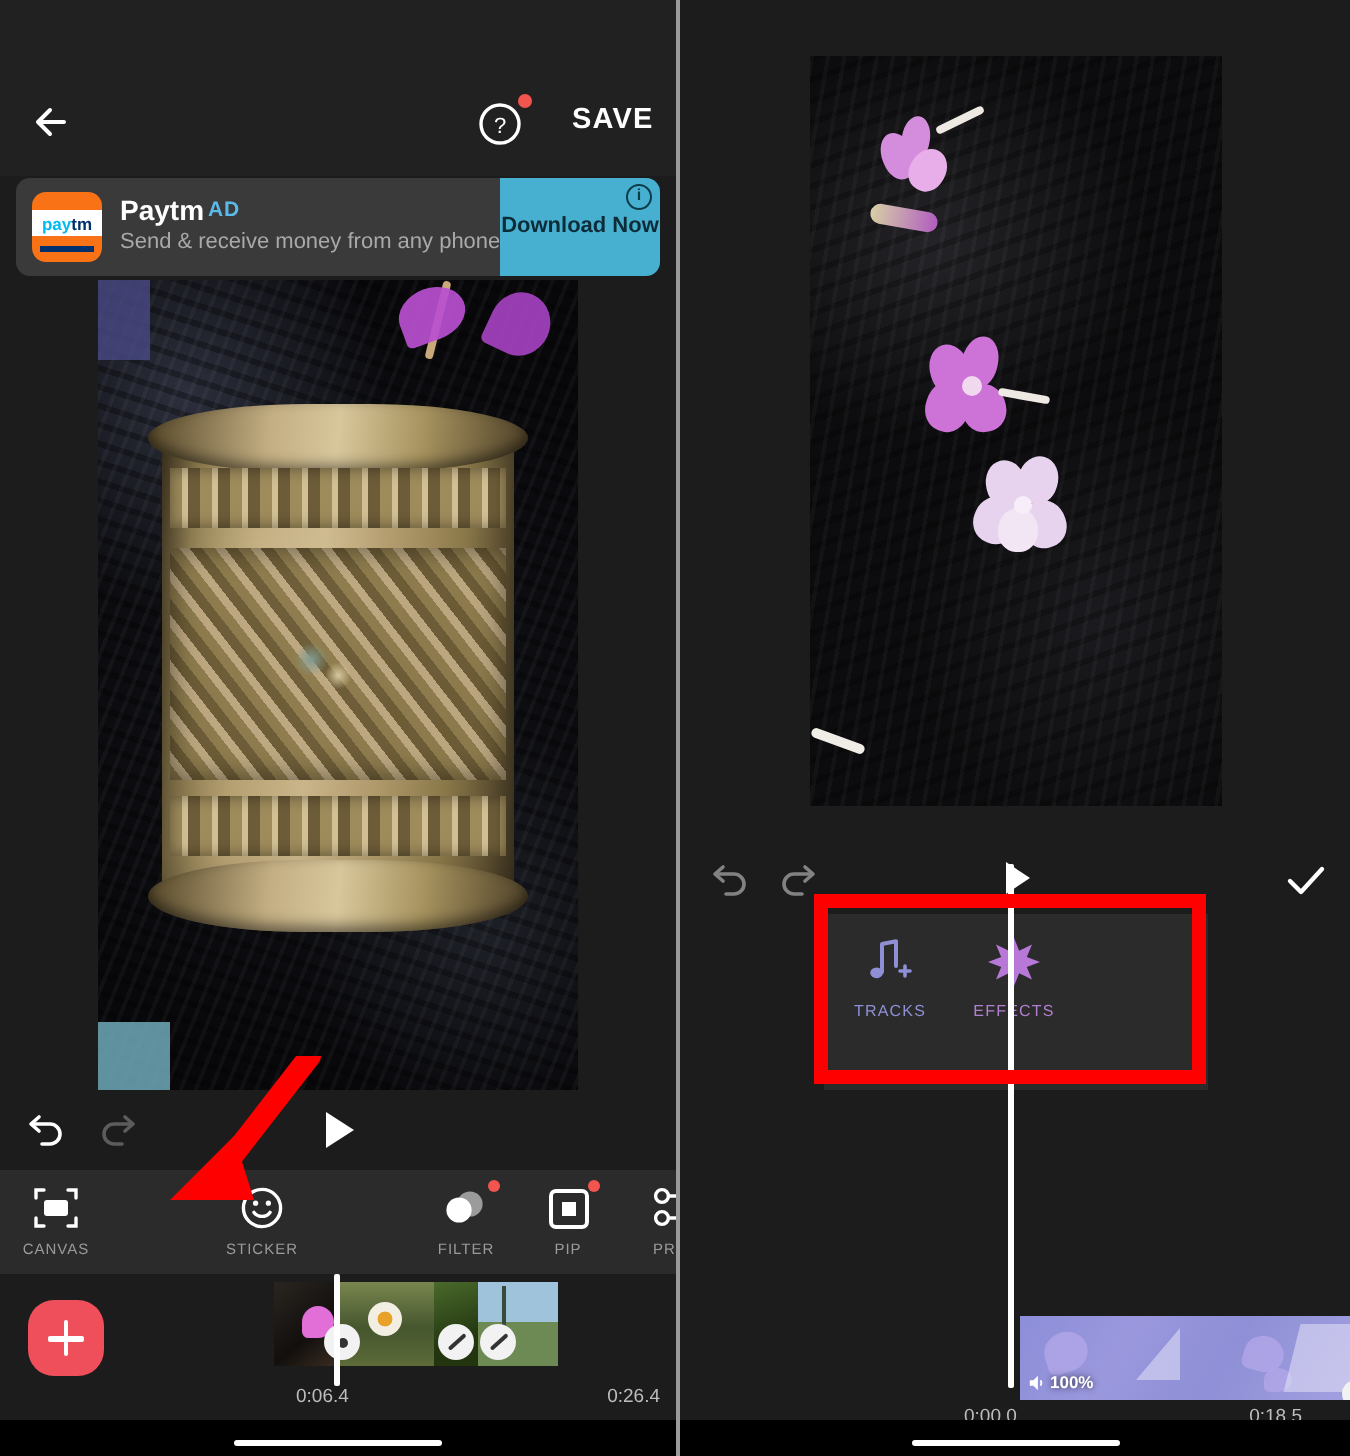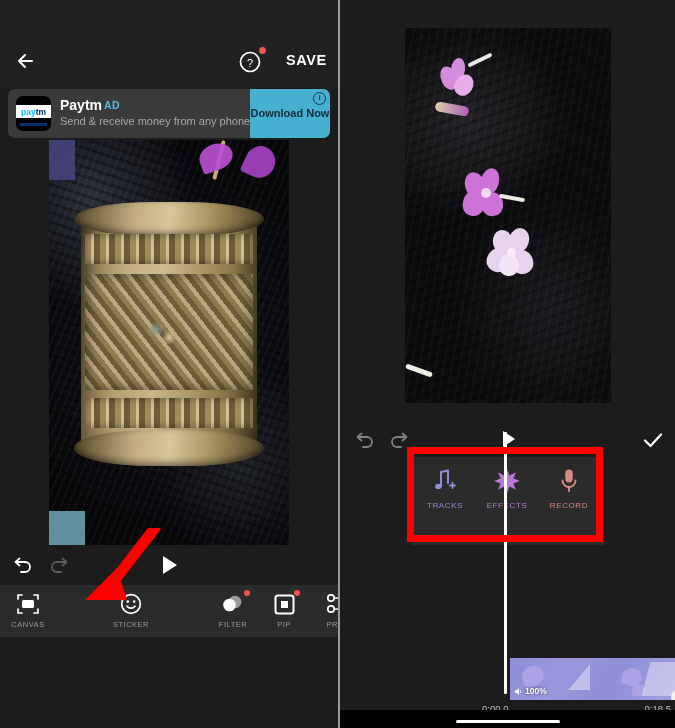--- a/index.html
+++ b/index.html
@@ -14,21 +14,21 @@
   
   .lheader{position:relative;height:88px;background:#212121;}
   .back-arrow{position:absolute;left:14px;top:48px;width:26px;height:26px;cursor:pointer;}
   .back-arrow svg{display:block;}
   .help-btn{position:absolute;left:238px;top:50px;width:24px;height:24px;cursor:pointer;}
   .help-dot{position:absolute;left:259px;top:47px;width:7px;height:7px;border-radius:50%;background:#f2544e;}
   .save-btn{position:absolute;left:286px;top:52px;font-size:14.5px;font-weight:bold;color:#fff;letter-spacing:.6px;cursor:pointer;}
 
   
   .ad{position:absolute;left:8px;top:89px;width:322px;height:49px;background:#3a3a3a;border-radius:7px;overflow:hidden;}
-  .ad-icon{position:absolute;left:8px;top:7px;width:35px;height:35px;border-radius:7px;background:#000000;overflow:hidden;}
+  .ad-icon{position:absolute;left:8px;top:7px;width:35px;height:35px;border-radius:7px;background:#f97316;overflow:hidden;}
   .ad-icon .pband{position:absolute;left:0;top:9px;width:35px;height:13px;background:#fff;display:flex;align-items:center;justify-content:center;}
   .ad-icon .ptxt{font-size:8.5px;font-weight:bold;font-family:"Liberation Sans",sans-serif;}
   .ad-icon .p1{color:#00baf2;}
   .ad-icon .p2{color:#00306e;}
   .ad-icon .pbot{position:absolute;left:4px;bottom:5px;width:27px;height:3px;background:#00306e;}
   .ad-title{position:absolute;left:52px;top:8px;font-size:14px;font-weight:bold;color:#fff;}
   .ad-tag{position:absolute;left:96px;top:10px;font-size:10.5px;font-weight:bold;color:#5ab9e8;letter-spacing:.4px;}
   .ad-sub{position:absolute;left:52px;top:26px;font-size:11px;color:#a9a9a9;white-space:nowrap;}
   .ad-cta{position:absolute;right:0;top:0;width:80px;height:49px;background:#47b0d1;display:flex;align-items:center;justify-content:center;cursor:pointer;}
   .ad-cta span{font-size:11px;font-weight:bold;color:#0d2c38;text-align:center;line-height:1.15;}
@@ -172,21 +172,21 @@
   .rclip .sh{position:absolute;border-radius:50% 50% 50% 20%;background:#b3a8e8;opacity:.75;}
   .rclip .s1{left:12px;top:8px;width:22px;height:20px;transform:rotate(-18deg);}
   .rclip .s2{left:112px;top:10px;width:20px;height:18px;transform:rotate(16deg);}
   .rclip .s3{left:122px;top:26px;width:14px;height:12px;}
   .rclip .tri{position:absolute;left:58px;top:6px;width:0;height:0;border-left:22px solid transparent;border-bottom:26px solid rgba(228,226,248,.55);}
   .rclip .bk{position:absolute;left:136px;top:4px;width:40px;height:34px;background:rgba(235,233,250,.5);transform:skewX(-14deg);}
   .volbadge{position:absolute;left:4px;bottom:4px;font-size:8.5px;font-weight:bold;color:#fff;display:flex;align-items:center;gap:2px;text-shadow:0 0 3px rgba(0,0,0,.7);}
   .rhandle{position:absolute;right:0px;bottom:-4px;width:14px;height:14px;border-radius:50%;background:#f2f2f2;display:flex;align-items:center;justify-content:center;cursor:pointer;}
   .rhandle::after{content:"";width:7px;height:1.6px;background:#333;transform:rotate(-42deg);}
   .rtimes{position:absolute;left:0;top:58px;width:335px;height:20px;}
-  .rtcur.l{left:142px;} .rtcur.r{right:4px;}
+  .rtcur.l{left:142px;} .rtcur.r{right:24px;}
 </style>
 </head>
 <body>
 
 <div class="screen">
 
   <div class="panel panel-left">
 
     <div class="lheader">
       <div class="back-arrow">
@@ -305,20 +305,38 @@
           <svg width="18" height="22" viewBox="0 0 18 22">
               <circle cx="5" cy="5" r="3.2" stroke="#fff" stroke-width="1.7" fill="none"></circle>
               <circle cx="5" cy="16" r="3.2" stroke="#fff" stroke-width="1.7" fill="none"></circle>
               <path d="M8.5 5h6M8.5 16h6" stroke="#fff" stroke-width="1.7" stroke-linecap="round"></path>
             </svg>
         </div>
         <div class="tl">PRE</div>
       </div>
     </div>
 
+    <div class="ltl">
+      <div class="addbtn"></div>
+      <div class="clips">
+        <div class="clip c1"></div>
+        <div class="clip c2"></div>
+        <div class="clip c3"></div>
+        <div class="clip c4"></div>
+      </div>
+      <div class="trans none t1"></div>
+      <div class="trans t2"></div>
+      <div class="trans t3"></div>
+      <div class="playhead ph-l"></div>
+      <div class="times">
+        <div class="tcur l">0:06.4</div>
+        <div class="tcur r">0:26.4</div>
+      </div>
+      <div class="navbar"></div>
+    </div>
   </div>
 
   <div class="divider"></div>
 
   <div class="panel panel-right">
 
     <div class="rpreview">
       <div class="vid2">
         <div class="fab2"></div>
         <div class="fl flA">
@@ -384,30 +402,20 @@
         </div>
         <div class="tl" style="color:#8f8fd6">TRACKS</div>
       </div>
       <div class="rtool" style="left:64px">
         <div class="gi">
           <svg width="26" height="26" viewBox="0 0 26 26">
               <path d="M13 1l2.6 6.4L22 4.2l-2.6 6.3L26 13l-6.6 2.5L22 21.8l-6.4-3.2L13 25l-2.6-6.4L4 21.8l2.6-6.3L0 13l6.6-2.5L4 4.2l6.4 3.2z" fill="#b878d8"></path>
             </svg>
         </div>
         <div class="tl" style="color:#b27fd0">EFFECTS</div>
-      </div>
-      <div class="rtool" style="left:126px">
-        <div class="gi">
-          <svg width="20" height="26" viewBox="0 0 20 26">
-              <rect x="6.3" y="1.5" width="7.4" height="13" rx="3.7" fill="#d98a82"></rect>
-              <path d="M3.5 12.5a6.5 6.5 0 0 0 13 0" stroke="#d98a82" stroke-width="1.9" fill="none" stroke-linecap="round"></path>
-              <path d="M10 19v4" stroke="#d98a82" stroke-width="1.9" stroke-linecap="round"></path>
-            </svg>
-        </div>
-        <div class="tl" style="color:#d98a82">RECORD</div>
       </div>
     </div>
 
     <div class="rtl">
       <div class="rclip">
         <div class="sh s1"></div>
           <div class="sh s2"></div>
           <div class="sh s3"></div>
         <div class="tri"></div>
           <div class="bk"></div>

